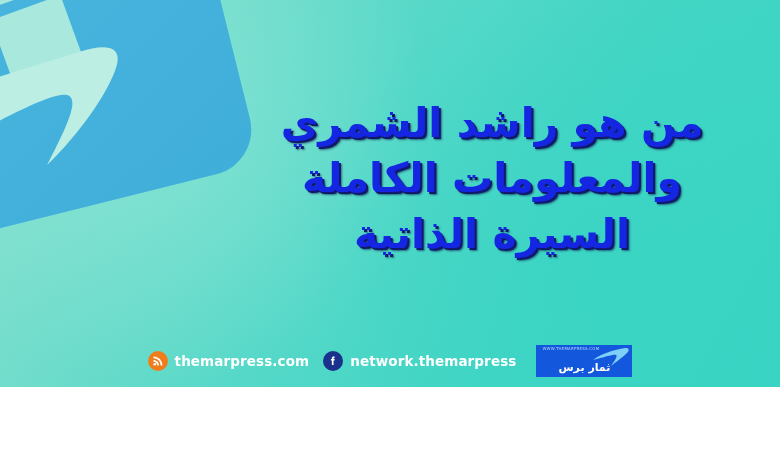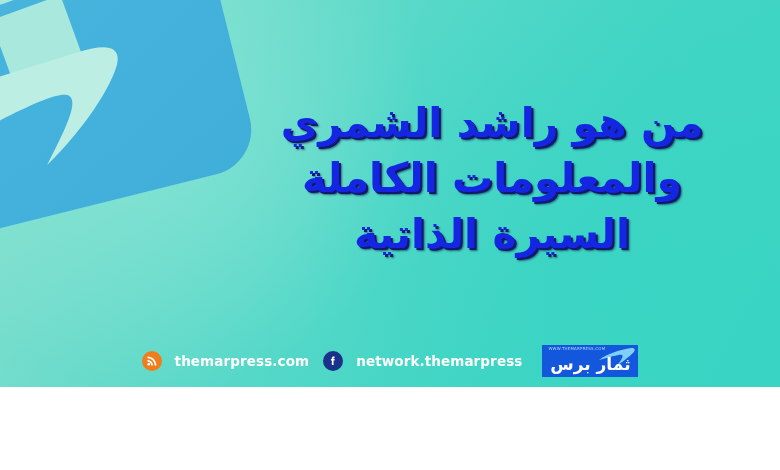--- a/index.html
+++ b/index.html
@@ -101,21 +101,21 @@
     height: 52px;
     display: flex;
     align-items: center;
     justify-content: center;
     gap: 14px;
     direction: ltr;
   }
   .social {
     display: flex;
     align-items: center;
-    gap: 13px;
+    gap: 7px;
   }
   .social .label {
     color: #ffffff;
     font-size: 13.5px;
     font-weight: bold;
     letter-spacing: 0.1px;
     white-space: nowrap;
   }
   .badge {
     width: 20px;
@@ -148,21 +148,21 @@
     left: 6px;
     font-size: 4px;
     color: #b9d6ff;
     letter-spacing: 0.2px;
     line-height: 1;
     white-space: nowrap;
   }
   #brandbox .brand-ar {
     position: relative;
     color: #ffffff;
-    font-size: 17px;
+    font-size: 11px;
     font-weight: bold;
     line-height: 1;
     padding-bottom: 4px;
     direction: rtl;
     white-space: nowrap;
   }
   #brandbox .brand-swoosh {
     position: absolute;
     right: 2px;
     top: 2px;

